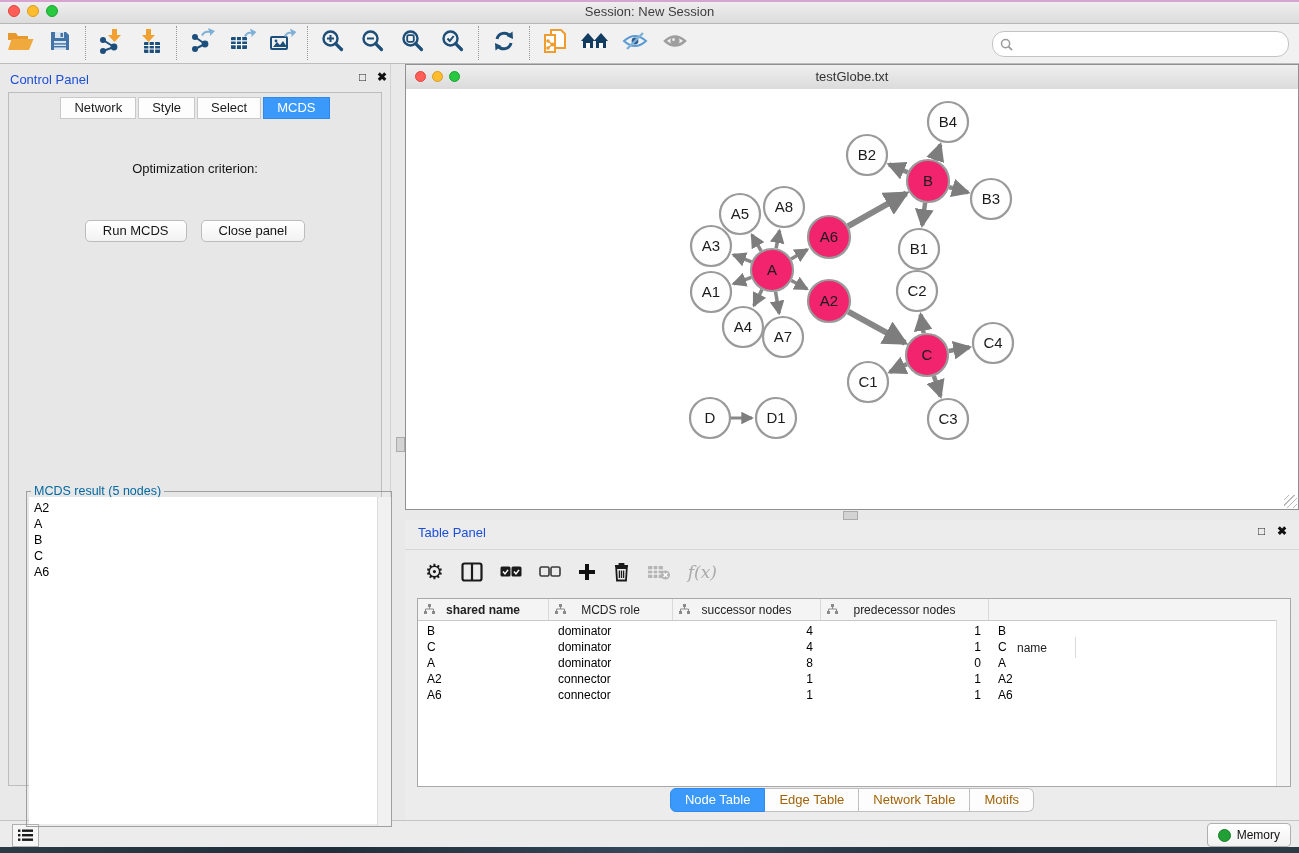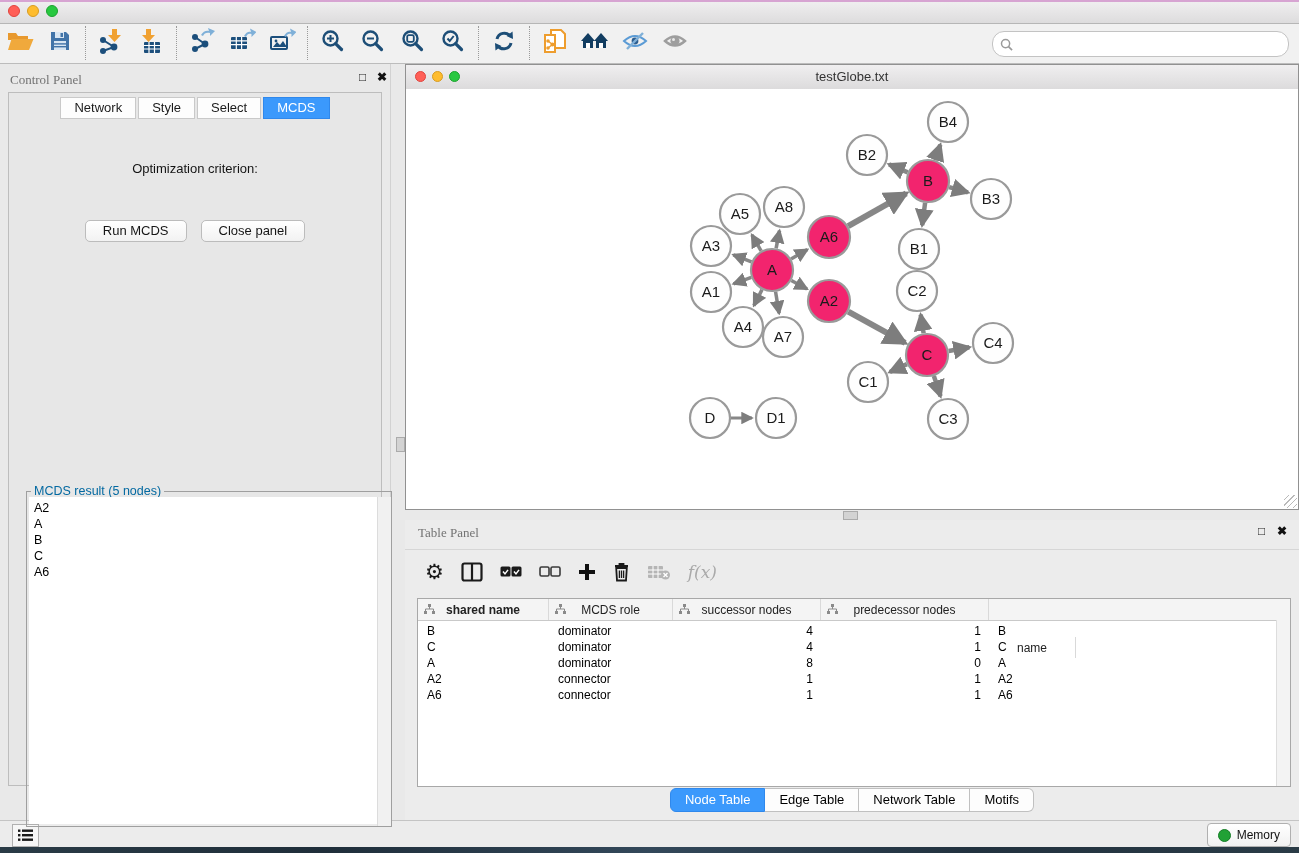--- a/index.html
+++ b/index.html
@@ -19,21 +19,21 @@
            border-bottom:1px solid #bcbcbc;display:flex;align-items:center;z-index:20;box-sizing:border-box;}
   .tb-btn{width:40px;height:36px;display:flex;align-items:center;justify-content:center;flex:0 0 auto;}
   .tb-sep{width:0;height:34px;border-left:1px dotted #9a9a9a;margin:0 5px;flex:0 0 auto;}
   .search-wrap{position:absolute;right:10px;top:8px;width:295px;height:24px;background:#fff;
                border:1px solid #c3c3c3;border-radius:12px;display:flex;align-items:center;}
   .search-wrap svg{margin-left:7px;}
   .search-input{border:none;outline:none;background:transparent;flex:1;height:18px;font-size:13px;padding:0 8px 0 4px;}
   
   .control-panel{position:absolute;left:0;top:64px;width:391px;height:756px;background:#e9e9e9;
                  border-right:1px solid #d2d2d2;box-sizing:border-box;}
-  .panel-header-label{position:absolute;left:10px;top:8px;font-size:13px;color:#737373;font-family:Liberation Serif, serif;}
+  .panel-header-label{position:absolute;left:10px;top:8px;font-size:13px;color:#1d4ed8;}
   .panel-float{position:absolute;top:6px;font-size:12px;color:#222;line-height:14px;cursor:default;}
   .panel-close{position:absolute;top:6px;font-size:12px;font-weight:bold;color:#111;line-height:14px;cursor:default;}
   .cp-tabs{position:absolute;left:0;top:33px;width:100%;display:flex;justify-content:center;z-index:3;}
   .cp-tab{height:20px;line-height:20px;font-size:13px;padding:0 13px;background:#fdfdfd;
           border:1px solid #c9c9c9;border-radius:0;margin:0 1px;color:#1b1b1b;}
   .cp-tab.selected{background:#3b99fc;border-color:#2f88ec;color:#fff;}
   .cp-body{position:absolute;left:8px;top:28px;width:374px;height:694px;background:#e7e7e7;
            border:1px solid #bdbdbd;box-sizing:border-box;z-index:1;}
   .opt-label{position:absolute;left:0;right:0;top:68px;text-align:center;font-size:13px;color:#141414;}
   .dropdown{position:absolute;left:34px;top:91px;width:314px;height:24px;background:#fff;
@@ -76,21 +76,21 @@
   .thead{position:absolute;left:0;top:0;right:0;height:21px;background:#f4f4f4;border-bottom:1px solid #c9c9c9;display:flex;}
   .th{position:relative;height:21px;border-right:1px solid #d9d9d9;box-sizing:border-box;
       display:flex;align-items:center;justify-content:center;font-size:12px;color:#222;}
   .th .hicon{position:absolute;left:6px;top:5px;}
   .tbody{position:absolute;left:0;top:21px;right:13px;bottom:0;}
   .tr{display:flex;height:16px;align-items:center;}
   .td{font-size:12px;color:#000;box-sizing:border-box;white-space:nowrap;}
   .table-scroll{position:absolute;right:0;top:21px;bottom:0;width:13px;background:#f3f3f3;border-left:1px solid #ddd;}
   .tp-tabs{position:absolute;left:0;right:0;top:268px;display:flex;justify-content:center;}
   .tp-tab{height:22px;line-height:22px;font-size:13px;padding:0 14px;background:#fdfdfd;
-          border:1px solid #c0c0c0;border-left-width:0;color:#000000;}
+          border:1px solid #c0c0c0;border-left-width:0;color:#a16207;}
   .tp-tab:first-child{border-radius:6px 0 0 6px;border-left-width:1px;}
   .tp-tab:last-child{border-radius:0 6px 6px 0;}
   .tp-tab.selected{background:#3b99fc;border-color:#2f88ec;color:#fff;}
   
   .statusbar{position:absolute;left:0;top:820px;width:100%;height:37px;background:#ececec;
              border-top:1px solid #c4c4c4;box-sizing:border-box;}
   .menu-btn{position:absolute;left:12px;top:3px;width:25px;height:21px;background:#f6f6f6;
             border:1px solid #b0b0b0;display:flex;align-items:center;justify-content:center;}
   .memory-btn{position:absolute;right:8px;top:2px;height:22px;background:linear-gradient(#ffffff,#f1f1f1);
               border:1px solid #b0b0b0;border-radius:4px;display:flex;align-items:center;padding:0 10px;gap:6px;}
@@ -102,20 +102,21 @@
 </head>
 <body>
 
 <div id="app">
   <div class="top-strip"></div>
 
   <div class="titlebar">
     <span class="light red"></span>
     <span class="light yellow"></span>
     <span class="light green"></span>
+    <div class="title-text">Session: New Session</div>
   </div>
 
   <div class="toolbar">
     <div class="tb-btn">
       <span><svg width="27" height="22" viewBox="0 0 27 22">
             <path d="M1 3 h8 l2 3 h10 v4 H1z" fill="#e8992e"></path>
             <path d="M4.5 9 h22 l-4.5 11 H1z" fill="#f0a93c"></path>
           </svg></span>
     </div>
     <div class="tb-btn">

